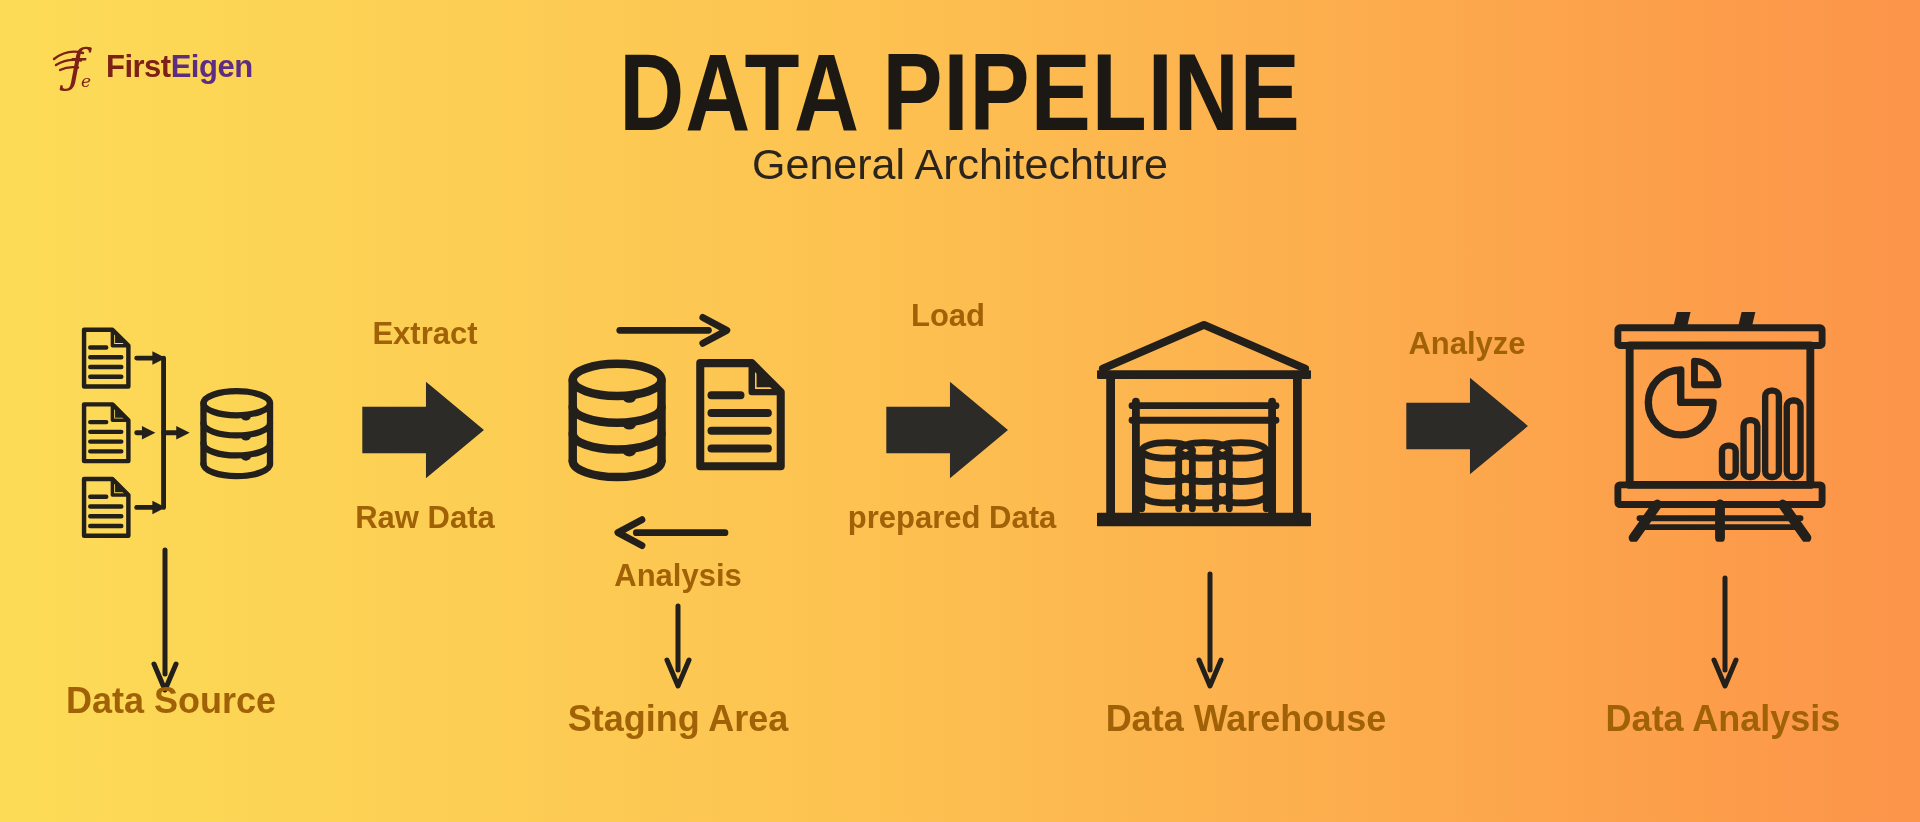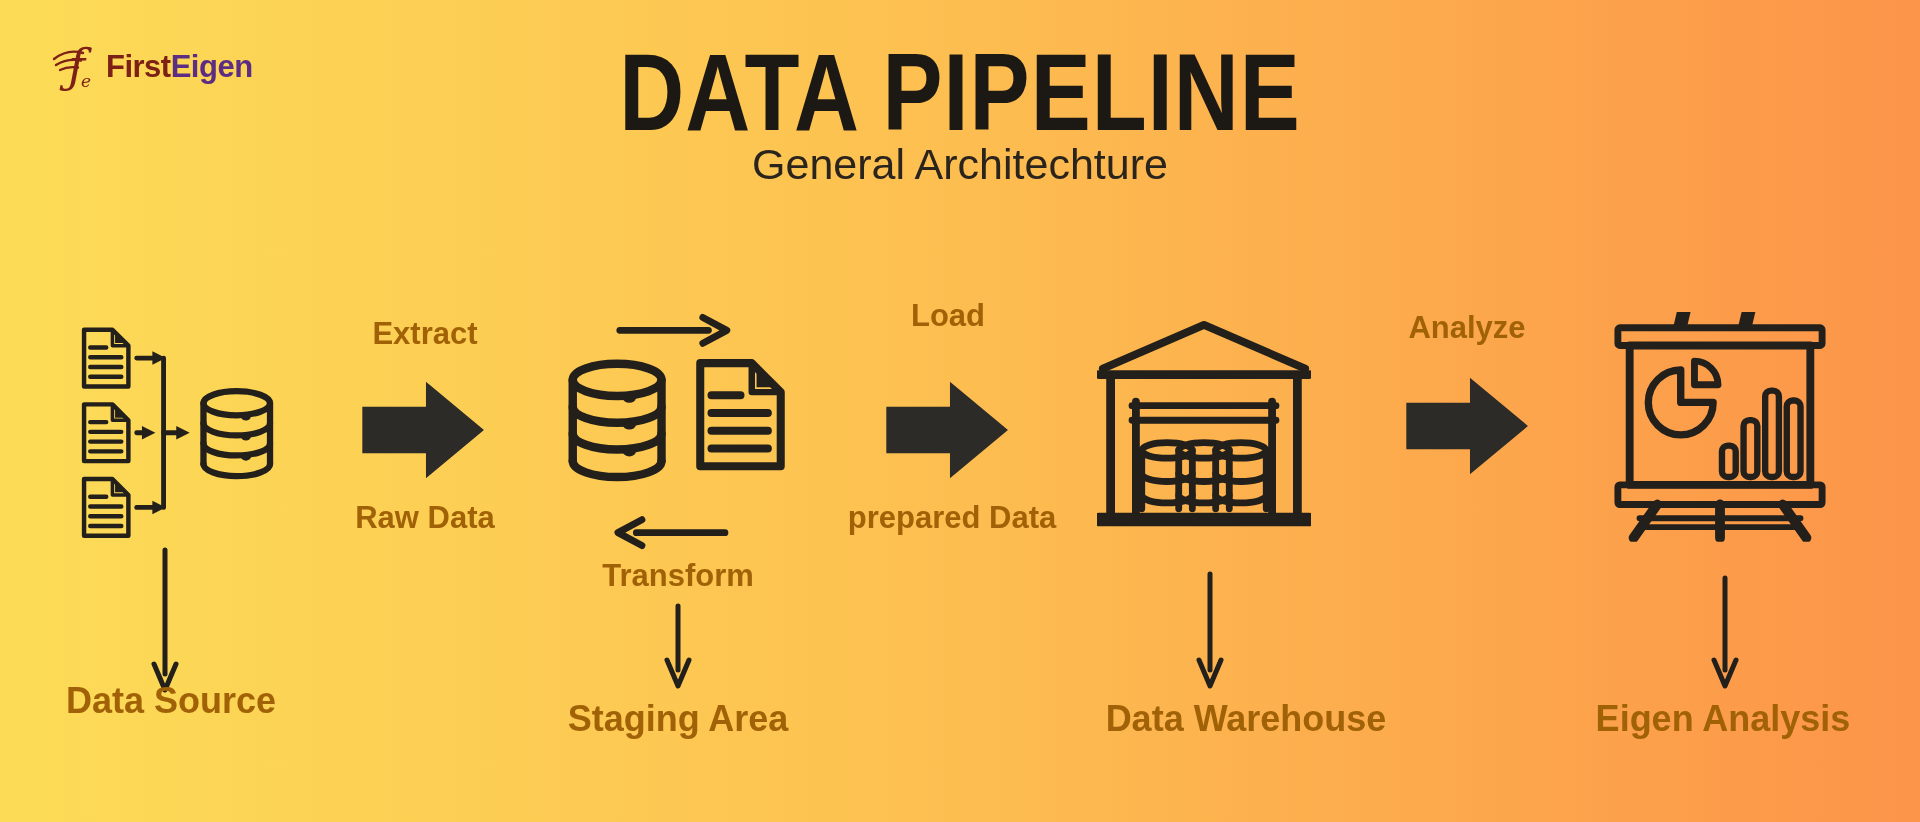--- a/index.html
+++ b/index.html
@@ -163,26 +163,26 @@
     <use href="#sym-block-arrow"></use>
   </svg>
 <div class="abs cx lbl lbl-step" style="left:425px;top:500px">Raw Data</div>
 
 <div class="abs cx lbl lbl-step" style="left:948px;top:298px">Load</div>
 <svg class="abs block-arrow" style="left:886px;top:372px" width="126" height="116" viewBox="0 0 130 120">
     <use href="#sym-block-arrow"></use>
   </svg>
 <div class="abs cx lbl lbl-step" style="left:952px;top:500px">prepared Data</div>
 
-<div class="abs cx lbl lbl-step" style="left:1467px;top:310px">Analyze</div>
+<div class="abs cx lbl lbl-step" style="left:1467px;top:326px">Analyze</div>
 <svg class="abs block-arrow" style="left:1406px;top:368px" width="126" height="116" viewBox="0 0 130 120">
     <use href="#sym-block-arrow"></use>
   </svg>
 
-<div class="abs cx lbl lbl-step" style="left:678px;top:558px">Transform</div>
+<div class="abs cx lbl lbl-step" style="left:678px;top:558px">Analysis</div>
 
 <svg class="abs" style="left:150px;top:548px" width="30" height="148" viewBox="0 0 30 148">
   <path class="stroke" stroke-width="5" d="M15 2 V126"></path>
     <path class="stroke" stroke-width="5" d="M4 116 L15 142 L26 116"></path>
 </svg>
 <svg class="abs" style="left:663px;top:604px" width="30" height="88" viewBox="0 0 30 88">
   <path class="stroke" stroke-width="5" d="M15 2 V66"></path>
     <path class="stroke" stroke-width="5" d="M4 56 L15 82 L26 56"></path>
 </svg>
 <svg class="abs" style="left:1195px;top:572px" width="30" height="120" viewBox="0 0 30 120">
@@ -190,13 +190,13 @@
     <path class="stroke" stroke-width="5" d="M4 88 L15 114 L26 88"></path>
 </svg>
 <svg class="abs" style="left:1710px;top:576px" width="30" height="116" viewBox="0 0 30 116">
   <path class="stroke" stroke-width="5" d="M15 2 V94"></path>
     <path class="stroke" stroke-width="5" d="M4 84 L15 110 L26 84"></path>
 </svg>
 
 <div class="abs cx lbl lbl-stage" style="left:171px;top:680px">Data Source</div>
 <div class="abs cx lbl lbl-stage" style="left:678px;top:698px">Staging Area</div>
 <div class="abs cx lbl lbl-stage" style="left:1246px;top:698px">Data Warehouse</div>
-<div class="abs cx lbl lbl-stage" style="left:1723px;top:698px">Eigen Analysis</div>
+<div class="abs cx lbl lbl-stage" style="left:1723px;top:698px">Data Analysis</div>
 
 </body></html>

